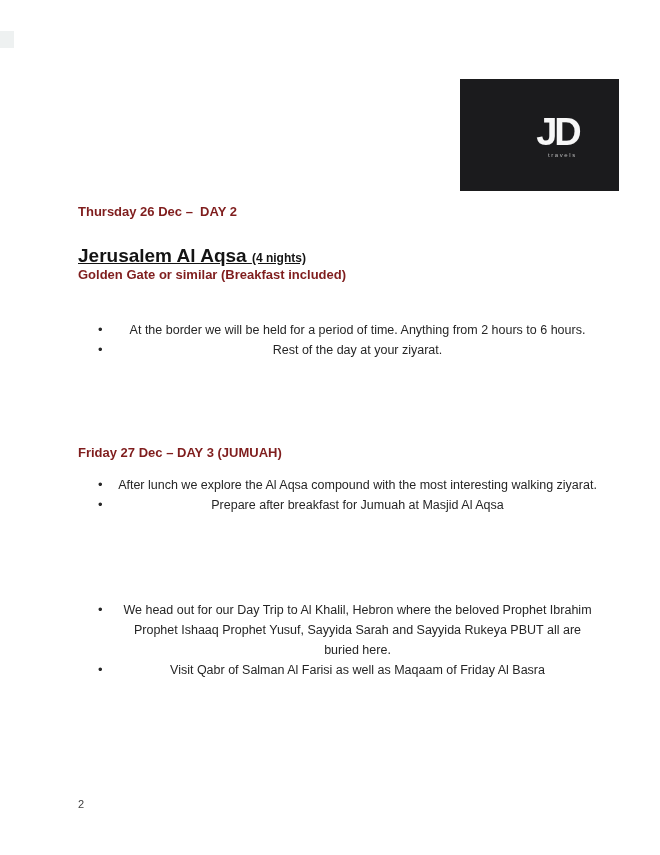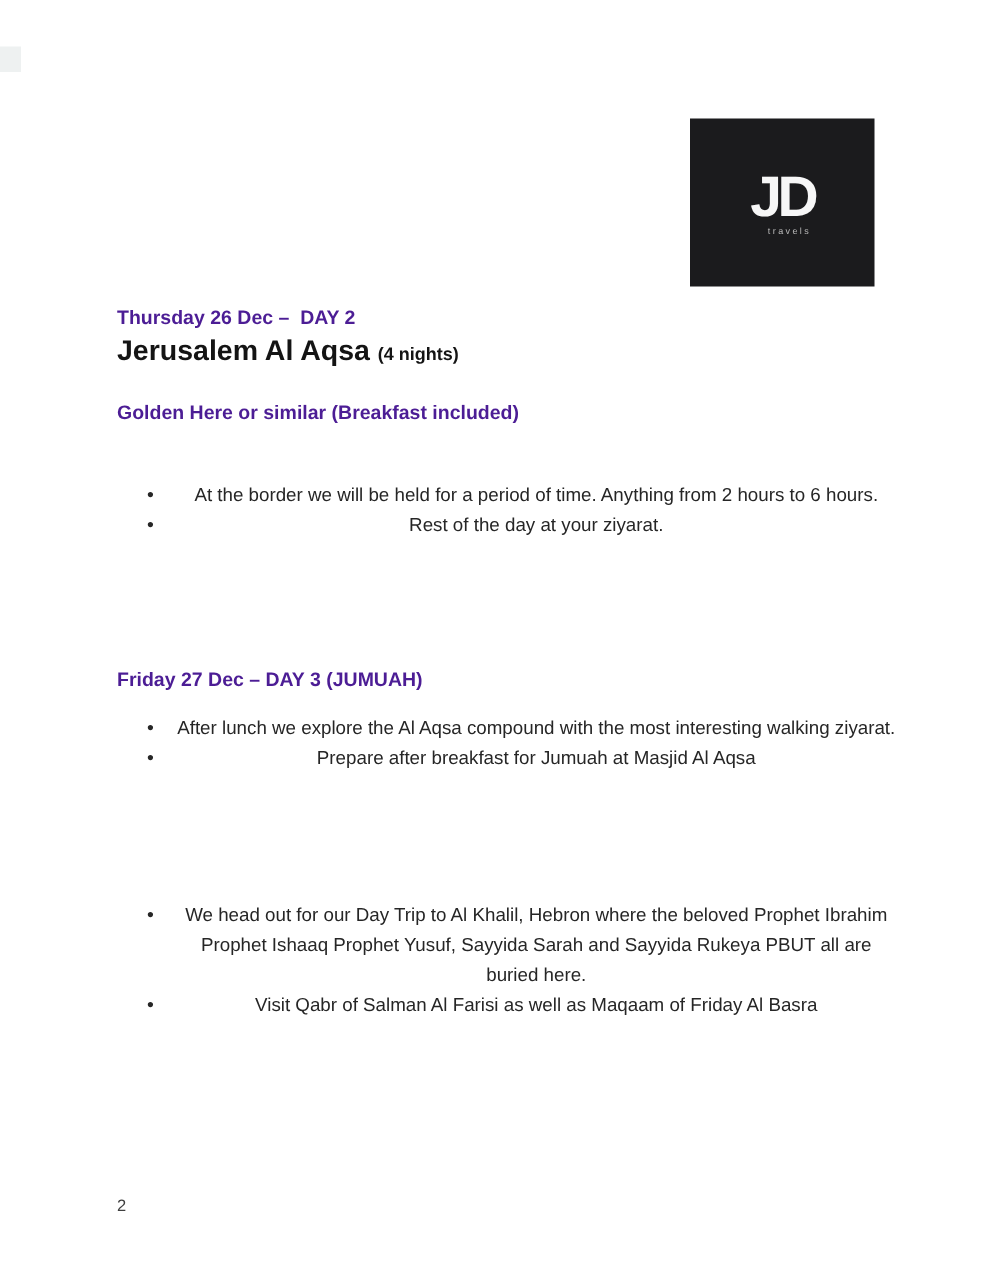--- a/index.html
+++ b/index.html
@@ -28,20 +28,21 @@
   .logo-box {
     position: absolute;
     left: 460px;
     top: 79px;
     width: 123px;
     height: 112px;
     background: #1b1b1d;
     display: flex;
     align-items: center;
     justify-content: center;
+    padding-left: 36px;
   }
   .logo-inner { text-align: center; }
   .logo-monogram {
     color: #f7f7f7;
     font-size: 38px;
     font-weight: bold;
     letter-spacing: -3px;
     line-height: 1;
     font-family: "Liberation Sans", sans-serif;
   }
@@ -52,21 +53,21 @@
     color: #b9b9b9;
     font-size: 6px;
     letter-spacing: 1.6px;
     padding-right: 2px;
   }
   
   .abs { position: absolute; left: 78px; width: 520px; }
   .h-day {
     font-size: 13px;
     font-weight: bold;
-    color: #4c1d95;
+    color: #7f1d1d;
     white-space: pre-wrap;
     line-height: 16px;
   }
   .trip-title {
     font-size: 19px;
     font-weight: bold;
     color: #141414;
     line-height: 22px;
   }
   .trip-title .note {
@@ -112,23 +113,23 @@
 
   <div class="logo-box">
     <div class="logo-inner">
       <div class="logo-monogram">JD</div>
       <span class="logo-subtext">travels</span>
     </div>
   </div>
 
   <div class="abs h-day" style="top:204px;">Thursday 26 Dec –  DAY 2</div>
 
-  <div class="abs trip-title" style="top:224px;"><span>Jerusalem Al Aqsa </span><span class="note">(4 nights)</span></div>
+  <div class="abs trip-title" style="top:245px;text-decoration:underline;"><span>Jerusalem Al Aqsa </span><span class="note">(4 nights)</span></div>
 
-  <div class="abs h-day" style="top:267px;">Golden Here or similar (Breakfast included)</div>
+  <div class="abs h-day" style="top:267px;">Golden Gate or similar (Breakfast included)</div>
 
   <ul class="bullets abs" style="top:320px;">
     <li><span>At the border we will be held for a period of time. Anything from 2 hours to 6 hours.</span></li>
     <li><span>Rest of the day at your ziyarat.</span></li>
   </ul>
 
   <div class="abs h-day" style="top:445px;">Friday 27 Dec – DAY 3 (JUMUAH)</div>
 
   <ul class="bullets abs" style="top:475px;">
     <li><span>After lunch we explore the Al Aqsa compound with the most interesting walking ziyarat.</span></li>

